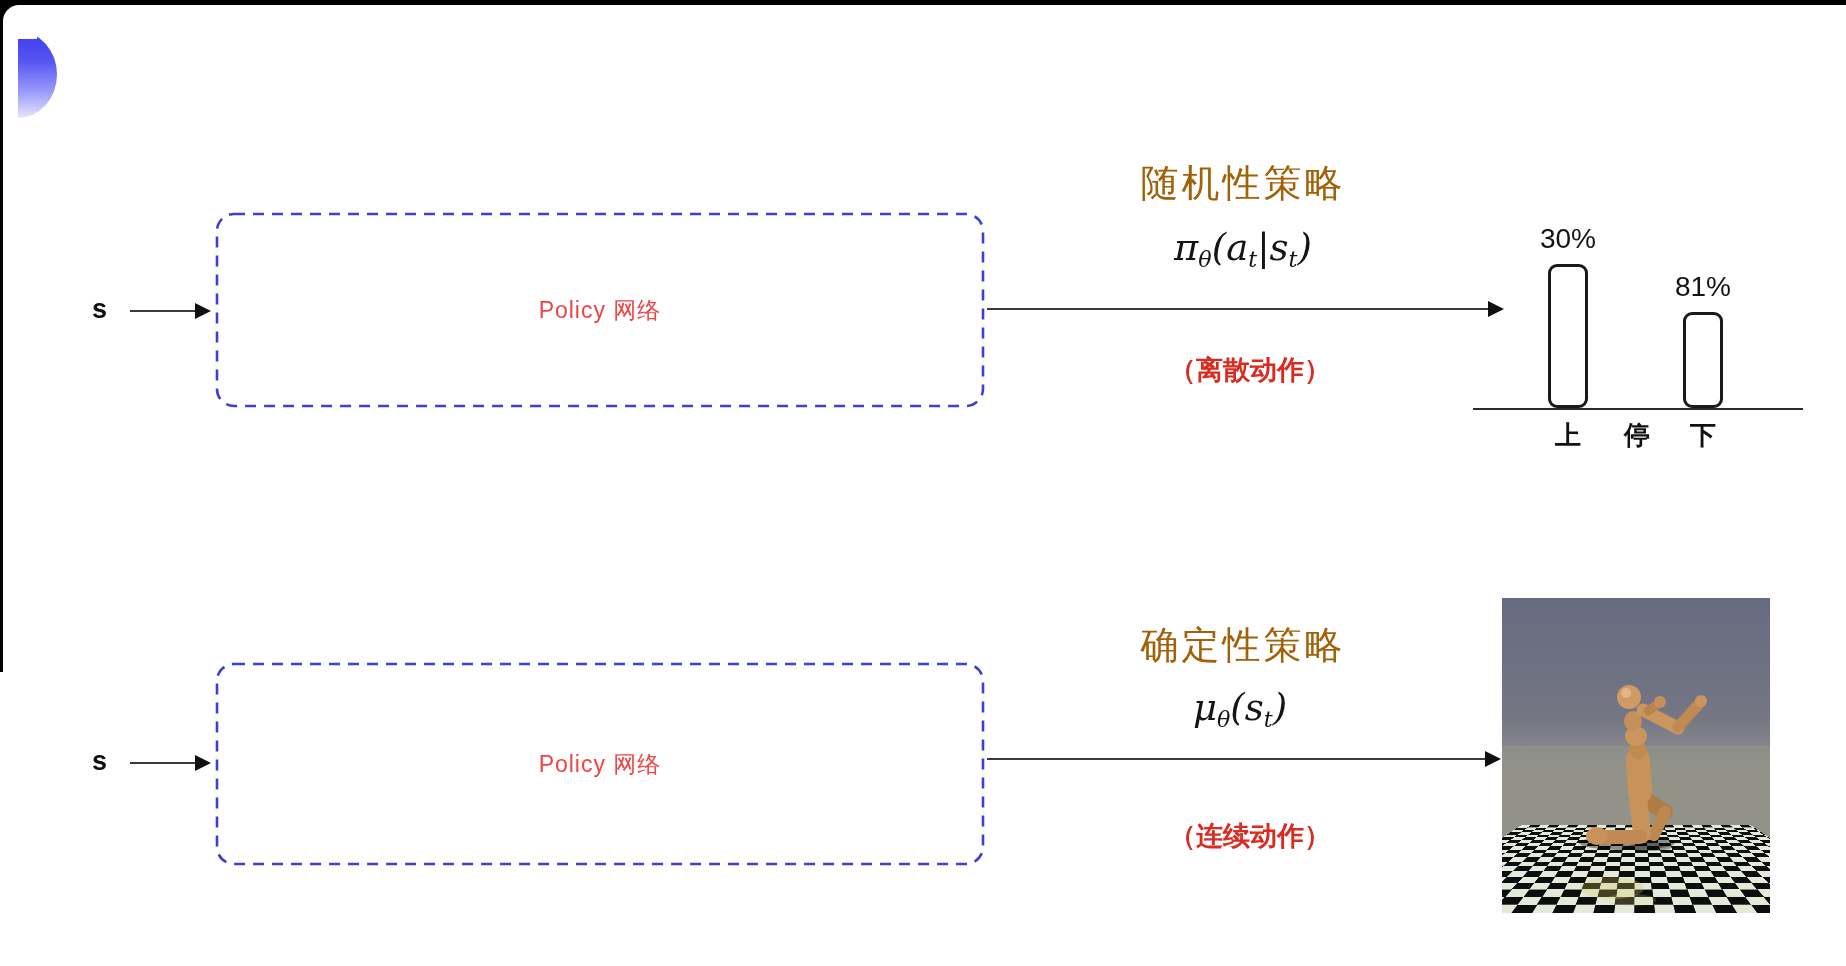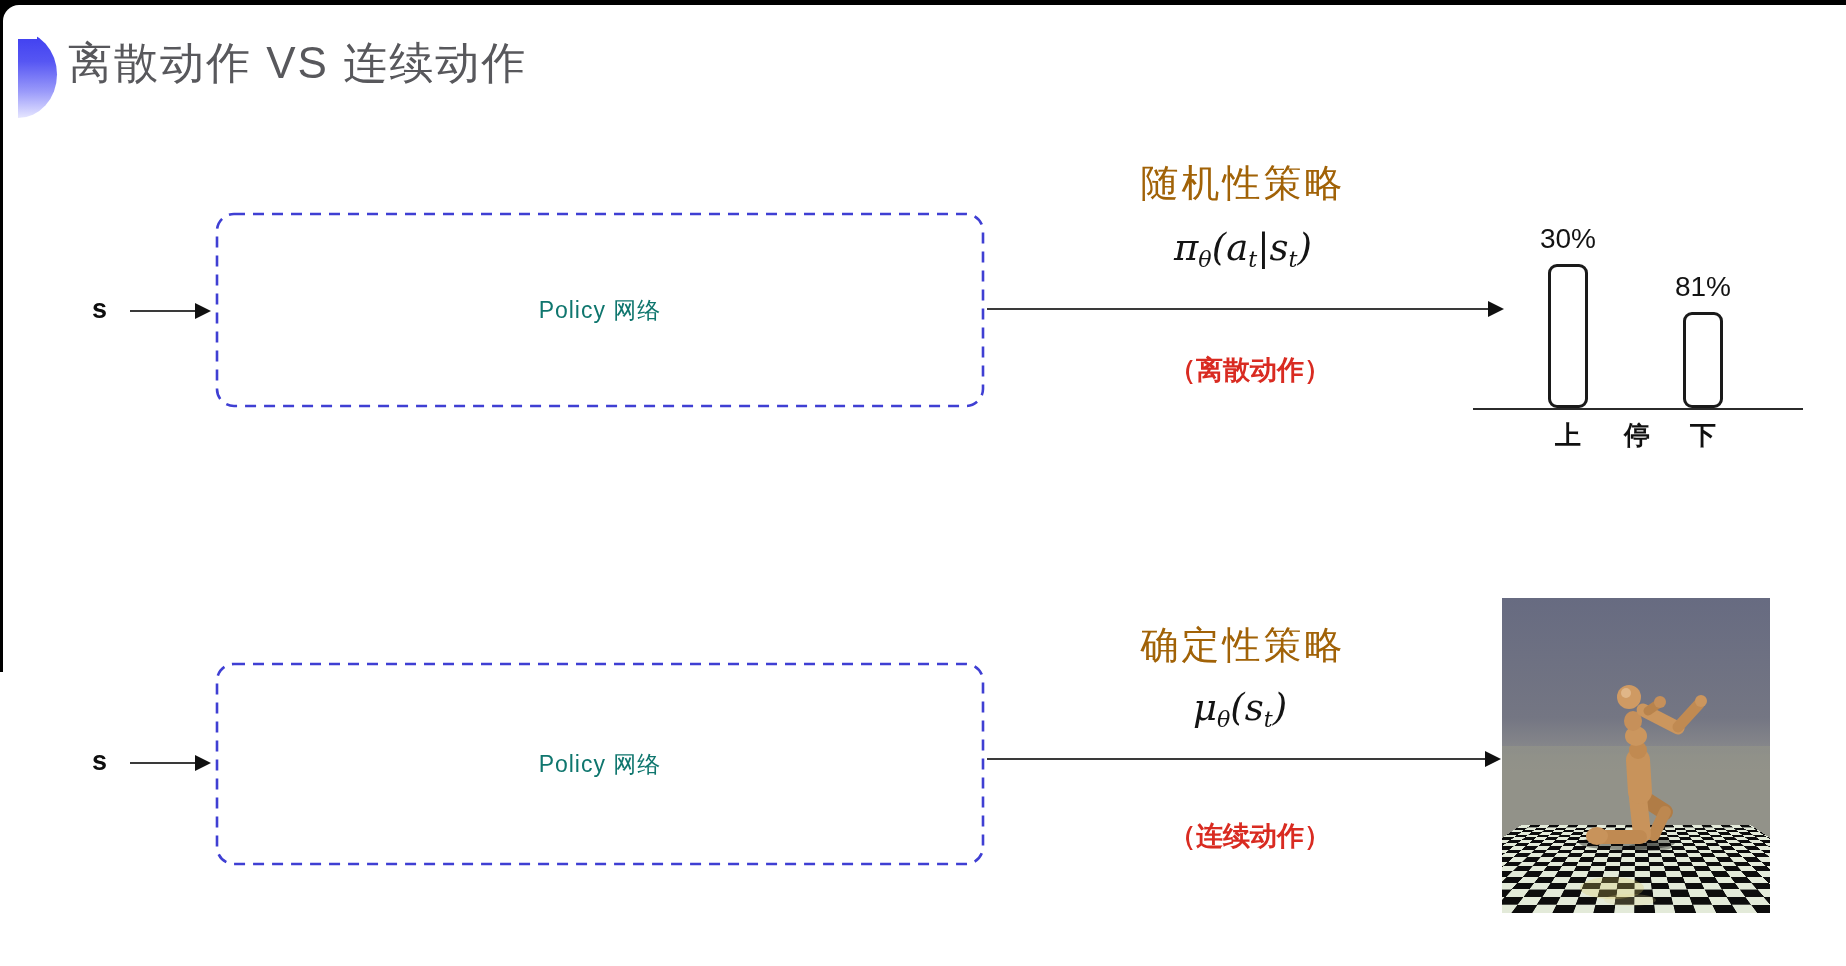--- a/index.html
+++ b/index.html
@@ -19,21 +19,21 @@
       color:#58585c;letter-spacing:2px;white-space:nowrap;}
 
   
   .s-label{position:absolute;font-size:27px;font-weight:700;color:#0e0e0e;}
   .arrow{position:absolute;height:2px;background:#3a3a3a;}
   .arrow:after{content:"";position:absolute;right:-15px;top:-7px;width:0;height:0;
       border-left:16px solid #101010;border-top:8px solid transparent;border-bottom:8px solid transparent;}
   .policy-box{position:absolute;width:770px;}
   .policy-box svg{position:absolute;top:0;left:0;}
   .box-label{position:absolute;inset:0;display:flex;align-items:center;justify-content:center;
-      font-size:23px;color:#0f766e;letter-spacing:1px;}
+      font-size:23px;color:#ef4444;letter-spacing:1px;}
   .policy-title{position:absolute;text-align:center;font-size:38px;font-weight:500;color:#a16207;letter-spacing:3px;}
   .formula{position:absolute;text-align:center;font-size:37px;color:#141414;
       font-family:"DejaVu Serif","Liberation Serif",serif;font-style:italic;}
   .formula sub{font-size:0.6em;font-style:italic;vertical-align:-0.3em;}
   .note{position:absolute;text-align:center;font-size:27px;font-weight:700;color:#d92b21;white-space:nowrap;}
 
   
   .chart{position:absolute;left:1473px;top:98px;width:332px;height:365px;}
   .baseline{position:absolute;left:0;top:310px;width:330px;height:2px;background:#2b2b2b;}
   .chart-col{position:absolute;top:0;height:310px;width:70px;display:flex;flex-direction:column;
@@ -51,21 +51,20 @@
   .horizon-haze{position:absolute;left:0;top:148px;width:268px;height:26px;
       background:linear-gradient(180deg,#8f9089 0%,rgba(143,144,137,0) 100%);}
   .humanoid{position:absolute;left:0;top:0;}
 </style>
 </head>
 <body>
 
 <div class="stage">
 
   <div class="title-bullet"></div>
-  <div class="page-title">离散动作 VS 连续动作</div>
 
   <div class="s-label" style="left:92px;top:294px;">s</div>
   <div class="arrow" style="left:130px;top:310px;width:66px;"></div>
 
   <div class="policy-box" style="left:215px;top:212px;height:196px;">
     <svg width="770" height="196">
       <rect x="2" y="2" width="766" height="192" rx="17" fill="none" stroke="#3f3fd3" stroke-width="2.6" stroke-dasharray="11 8"></rect>
     </svg>
     <div class="box-label">Policy 网络</div>
   </div>

